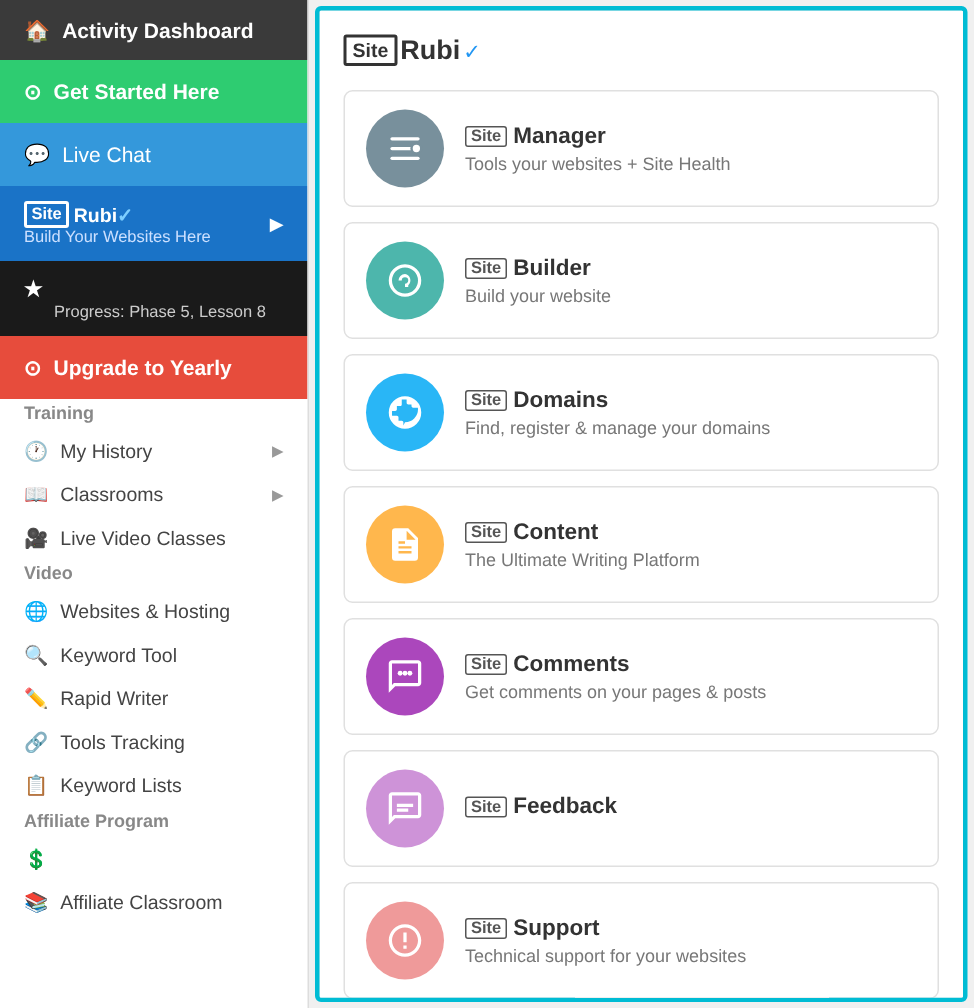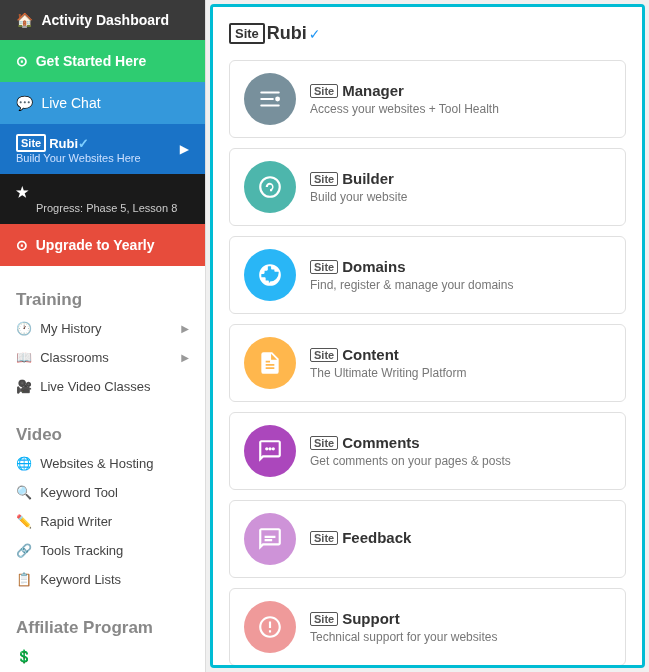--- a/index.html
+++ b/index.html
@@ -106,22 +106,22 @@
       padding: 13px 16px;
       display: flex;
       align-items: center;
       gap: 8px;
       cursor: pointer;
       font-size: 14px;
       font-weight: bold;
     }
 
     .sidebar-section-label {
-      padding: 24px 16px 4px 16px;
-      font-size: 17px;
+      padding: 2px 16px 4px 16px;
+      font-size: 12px;
       font-weight: bold;
       color: #888;
       text-transform: none;
     }
 
     .sidebar-link {
       display: flex;
       align-items: center;
       gap: 8px;
       padding: 7px 16px;
@@ -369,21 +369,21 @@
             <rect x="3" y="11" width="14" height="2" rx="1"></rect>
             <rect x="3" y="17" width="18" height="2" rx="1"></rect>
             <circle cx="19" cy="12" r="3" fill="white" stroke="#78909c" stroke-width="1.5"></circle>
           </svg>
       </div>
       <div class="card-text">
         <div class="card-title">
           <span class="site-tag">Site</span>
           <span>Manager</span>
         </div>
-        <div class="card-desc">Access your websites + Tool Health</div>
+        <div class="card-desc">Tools your websites + Site Health</div>
       </div>
     </div>
 
     <div class="site-card">
       <div class="card-icon icon-builder">
         <svg width="26" height="26" viewBox="0 0 24 24" fill="white">
             <path d="M12 2a10 10 0 100 20A10 10 0 0012 2zm0 18a8 8 0 110-16 8 8 0 010 16zm0-12a4 4 0 00-4 4h2a2 2 0 114 0c0 1.1-.9 2-2 2v2h2v-1.1A4 4 0 0012 8z"></path>
           </svg>
       </div>
       <div class="card-text">

